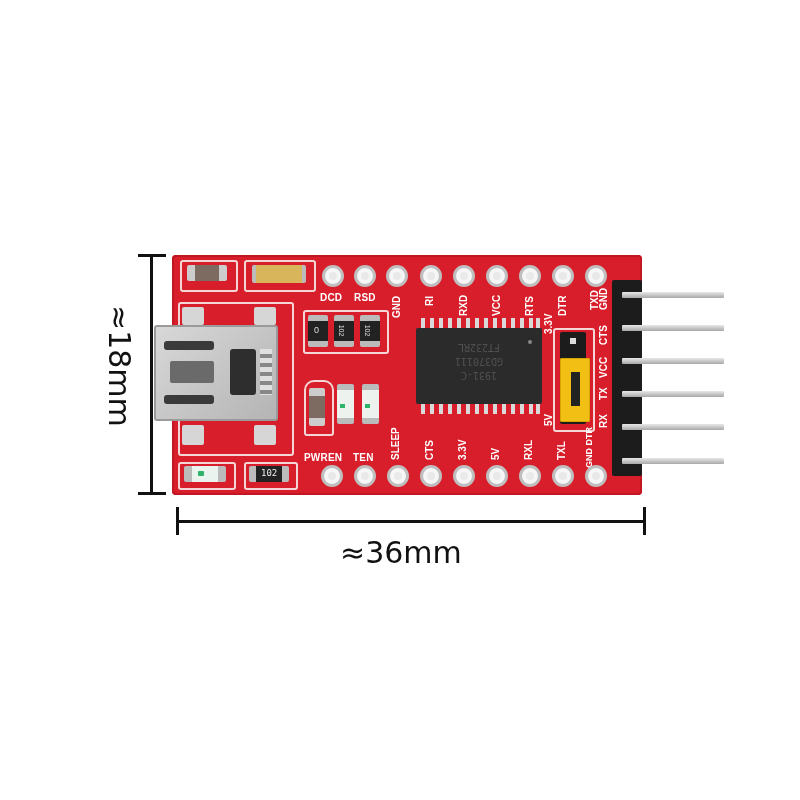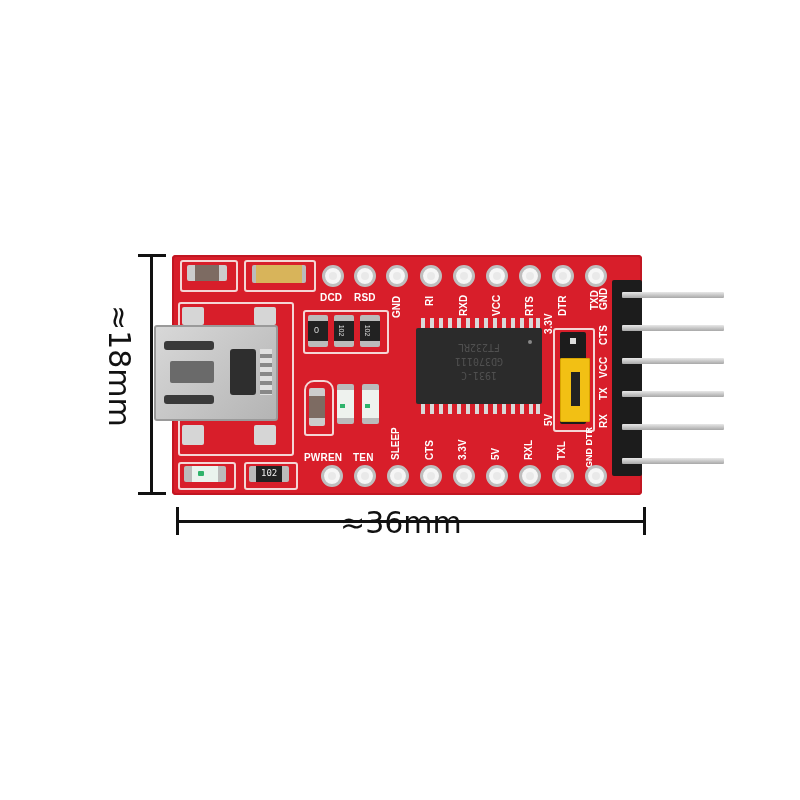--- a/index.html
+++ b/index.html
@@ -26,21 +26,21 @@
 <body>
 
 <div class="dim-line" style="left:150px;top:255px;width:3px;height:240px;"></div>
 <div class="dim-line" style="left:138px;top:254px;width:28px;height:3px;"></div>
 <div class="dim-line" style="left:138px;top:492px;width:28px;height:3px;"></div>
 <div class="dim-text" style="left:100px;top:450px;transform:rotate(90deg);transform-origin:left top;left:134px;top:305px;">≈18mm</div>
 
 <div class="dim-line" style="left:176px;top:520px;width:470px;height:3px;"></div>
 <div class="dim-line" style="left:176px;top:507px;width:3px;height:28px;"></div>
 <div class="dim-line" style="left:643px;top:507px;width:3px;height:28px;"></div>
-<div class="dim-text" style="left:340px;top:508px;">≈36mm</div>
+<div class="dim-text" style="left:340px;top:538px;">≈36mm</div>
 
 <div>
   <div class="pin" style="left:628px;top:292px;width:96px;"></div>
   <div class="pin" style="left:628px;top:325px;width:96px;"></div>
   <div class="pin" style="left:628px;top:358px;width:96px;"></div>
   <div class="pin" style="left:628px;top:391px;width:96px;"></div>
   <div class="pin" style="left:628px;top:424px;width:96px;"></div>
   <div class="pin" style="left:628px;top:458px;width:96px;"></div>
 </div>
 

